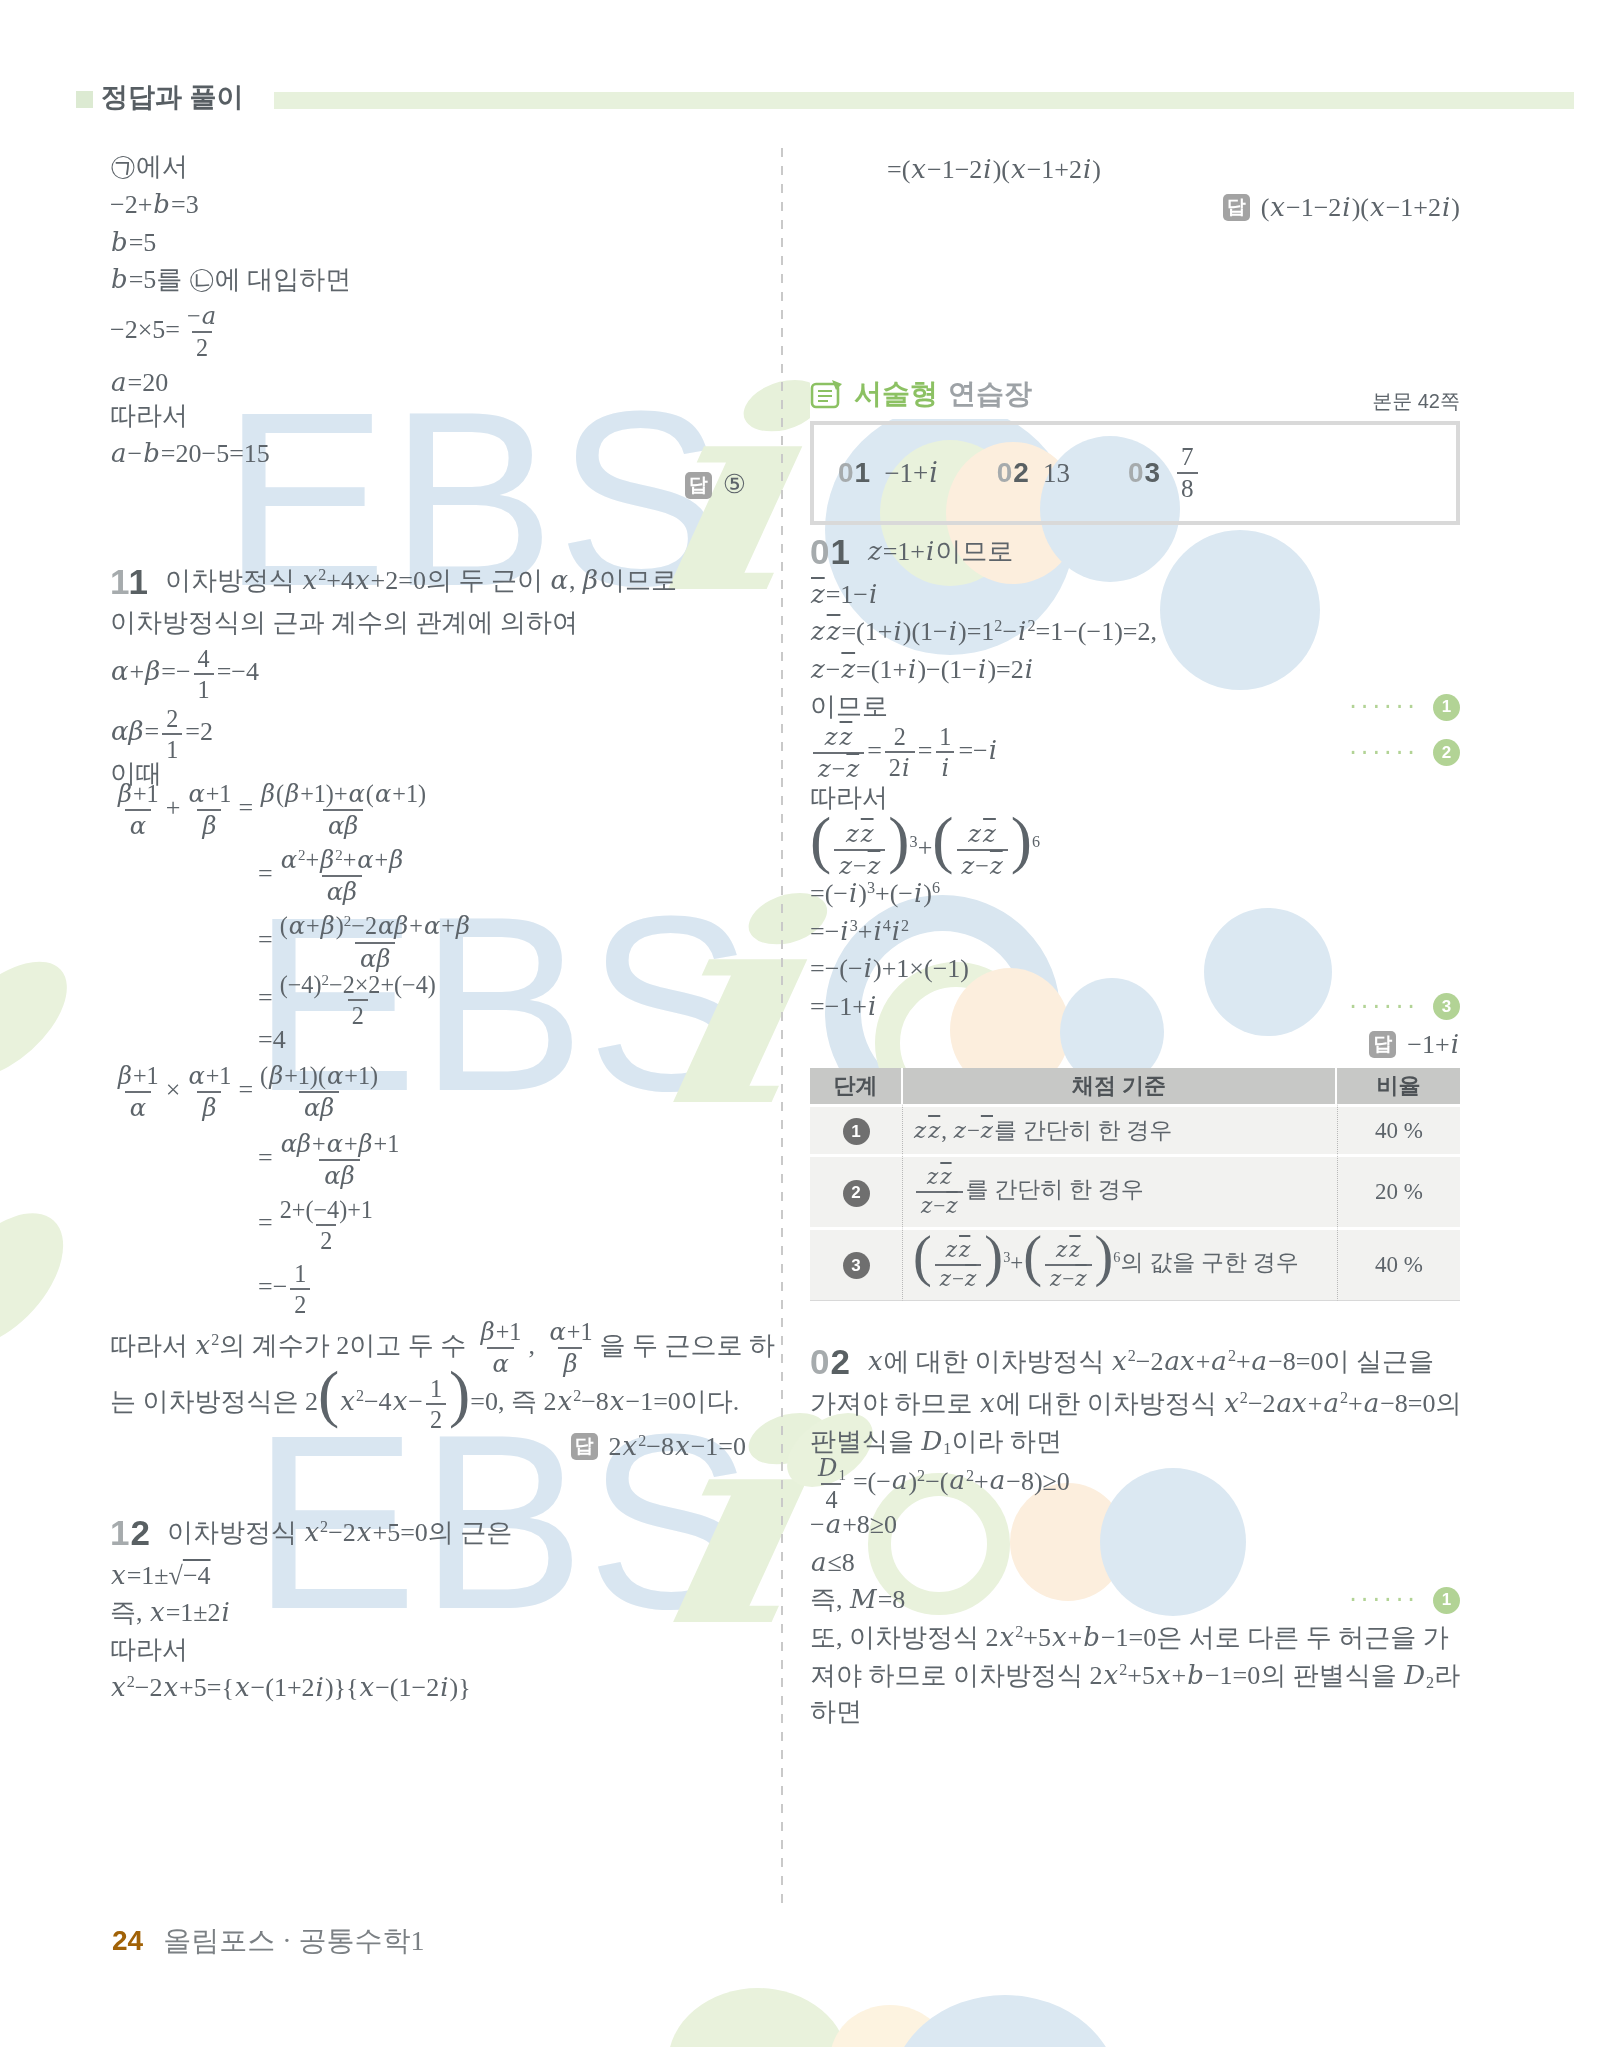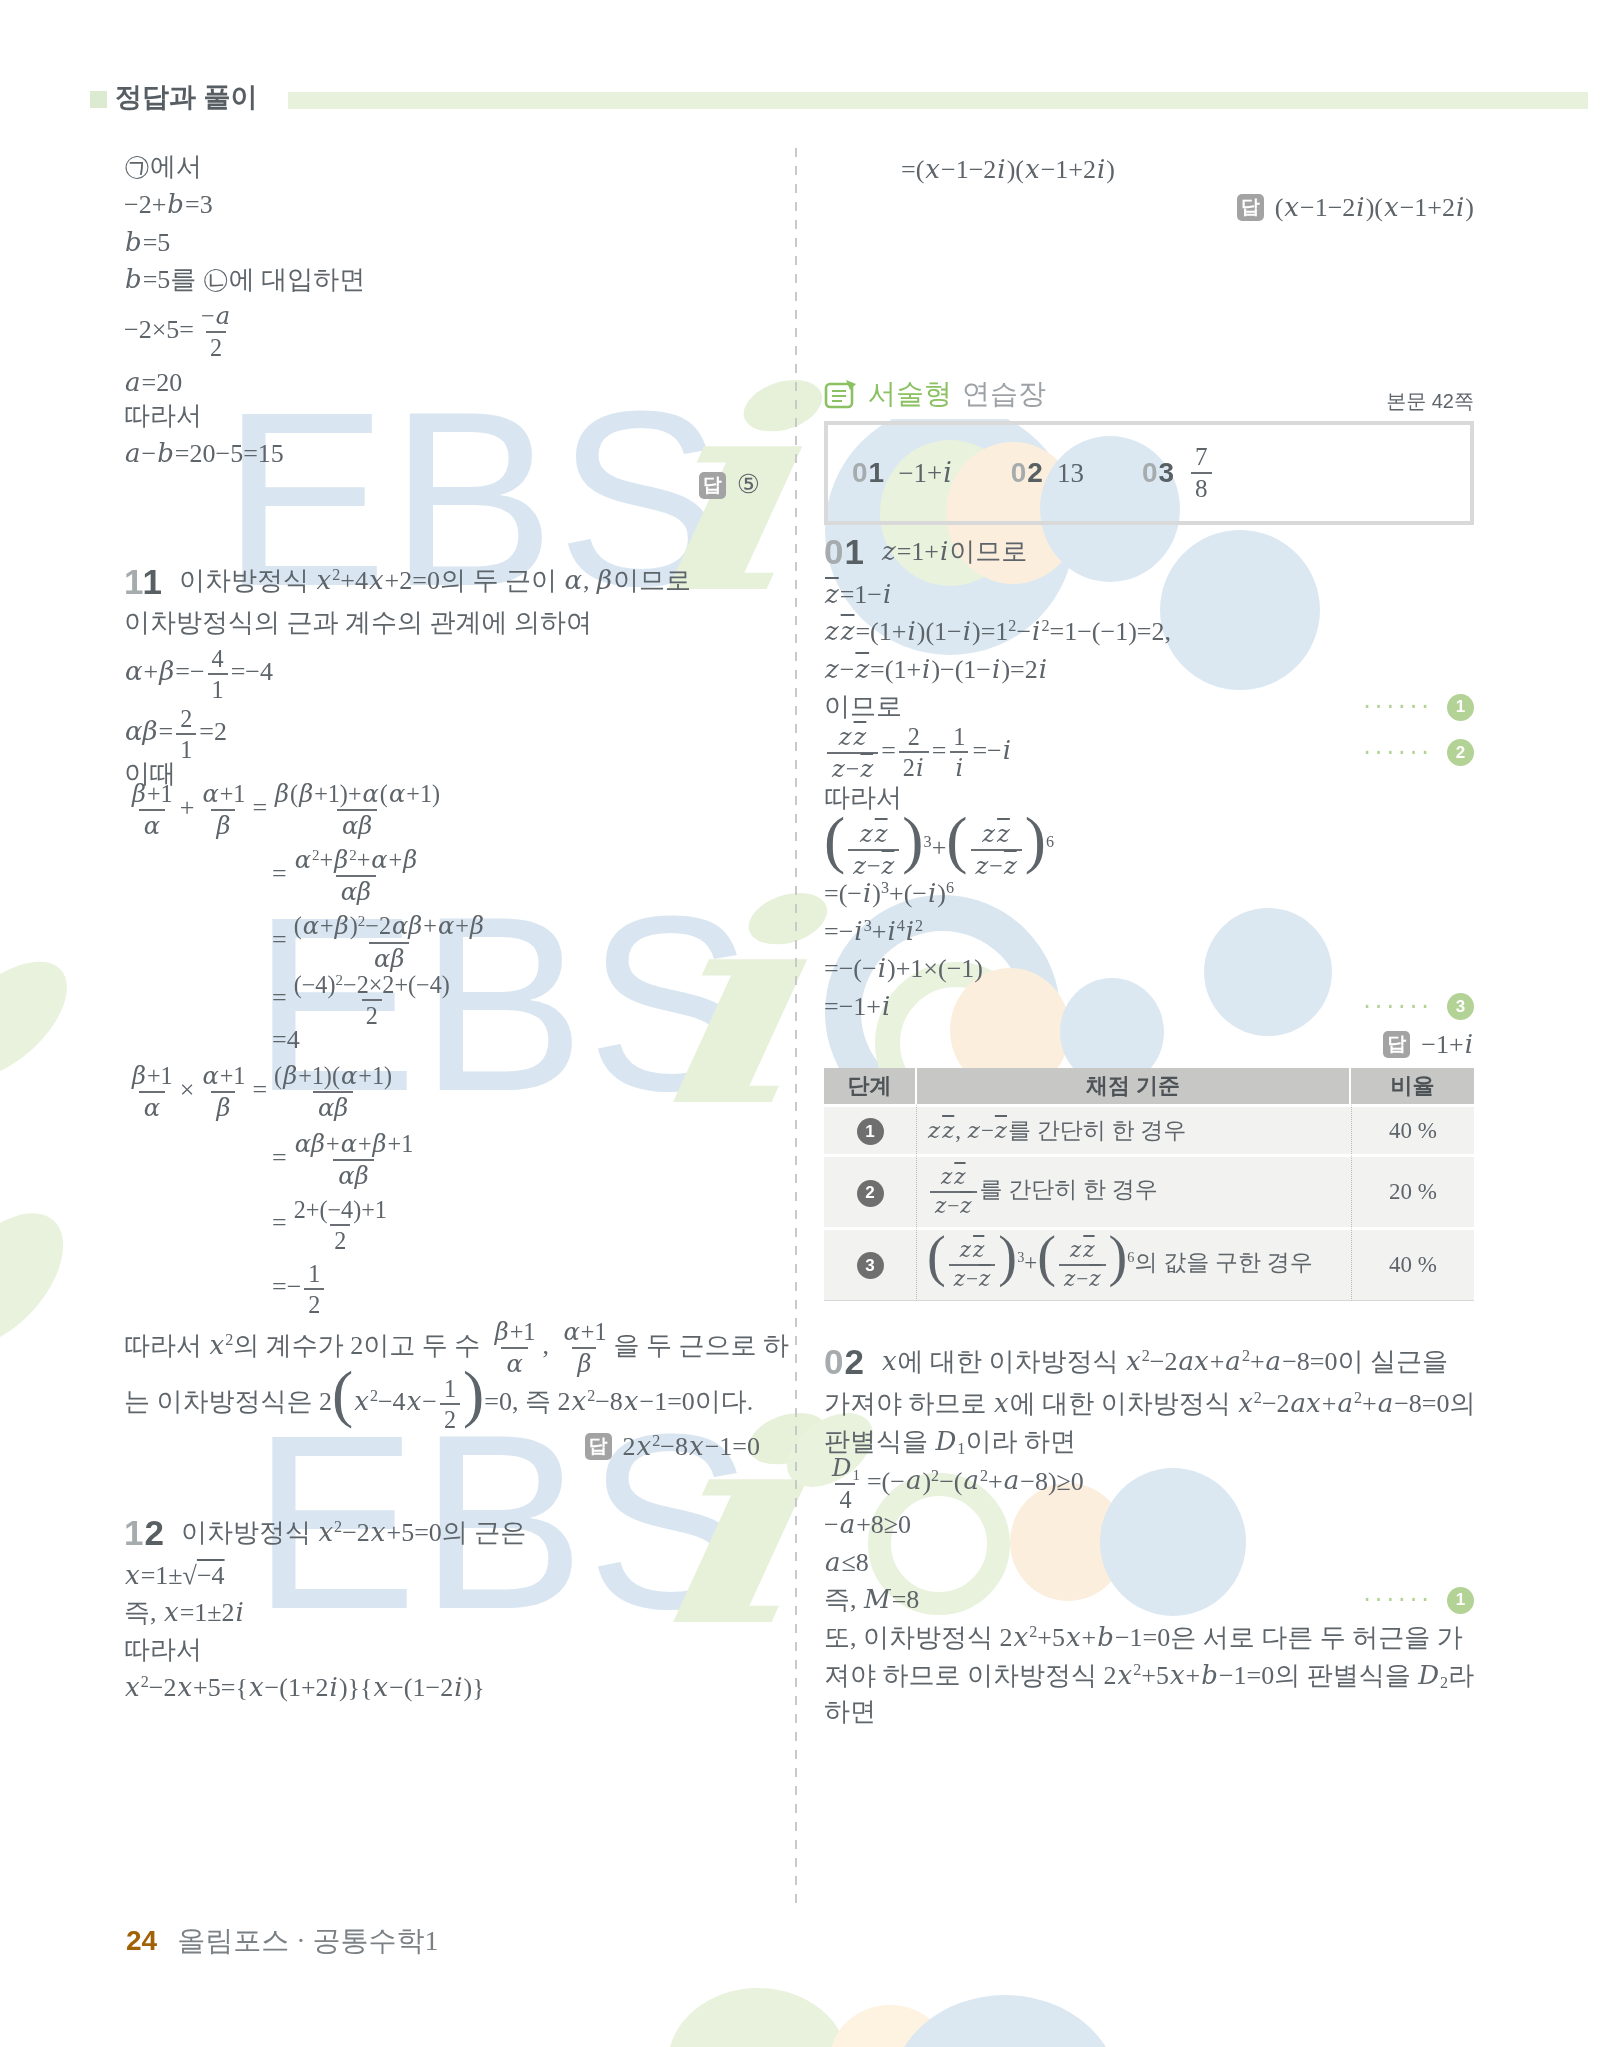--- a/index.html
+++ b/index.html
@@ -11,21 +11,21 @@
   .wm-text{font-family:"Liberation Sans","DejaVu Sans",sans-serif;font-weight:normal;
            font-size:248px;line-height:1;color:#d9e6f1;letter-spacing:2px;}
   .wm-i{font-family:"DejaVu Serif","Liberation Serif",serif;font-style:italic;font-weight:bold;
         font-size:275px;line-height:1;color:#e7f1da;transform:skewX(-10deg) scaleX(1.45);}
   .c{border-radius:50%;}
   .cb{background:#dbe8f2;} .cg{background:#e9f2dc;} .co{background:#fceedd;} .cy{background:#fdf3e0;}
   .rb{border:36px solid #d9e6f0;background:transparent;}
   .rg{border:25px solid #e9f2dc;background:transparent;}
   .rg2{border:23px solid #e9f2dc;background:transparent;}
   
-  .content{position:absolute;inset:0;z-index:1;margin-left:14px;}
+  .content{position:absolute;inset:0;z-index:1;}
   .hdr-sq{position:absolute;left:76px;top:91px;width:17px;height:17px;background:#dcead2;}
   .hdr-title{position:absolute;left:101px;top:79px;font-family:"Liberation Sans","DejaVu Sans",sans-serif;
              font-weight:bold;font-size:27px;color:#575e63;}
   .hdr-bar{position:absolute;left:274px;top:92px;width:1300px;height:17px;background:#e7f1dc;}
   .divider{position:absolute;left:781px;top:148px;width:2px;height:1762px;
            background:repeating-linear-gradient(#c9c9c9 0 9px,transparent 9px 18px);}
   .col{position:absolute;top:146px;}
   .col-left{left:110px;width:636px;}
   .col-right{left:810px;width:650px;}
   
@@ -59,21 +59,21 @@
      margin:0 3px;font-size:0.93em;line-height:1.12;}
   .f b{font-weight:normal;padding:0 4px 1px;}
   .f u{text-decoration:none;border-top:2px solid #6b7076;padding:1px 4px 0;}
   q{quotes:none;font-size:2.45em;font-weight:400;line-height:0;vertical-align:-0.08em;}
   q::before,q::after{content:none;}
   
   .wsec{margin-top:148px;}
   .whead{display:flex;align-items:flex-end;justify-content:space-between;height:48px;}
   .wtl{position:relative;display:inline-flex;align-items:center;gap:10px;background:#fff;padding:4px 12px 6px 0;}
   .wtl::after{content:'';position:absolute;right:-28px;top:0;height:100%;width:44px;background:#fff;transform:skewX(-30deg);}
-  .wt1,.wt2{font-family:"Liberation Sans","DejaVu Sans",sans-serif;font-weight:normal;font-size:28px;position:relative;z-index:2;}
+  .wt1,.wt2{font-family:"Liberation Sans","DejaVu Sans",sans-serif;font-weight:bold;font-size:28px;position:relative;z-index:2;}
   .wt1{color:#8cc163;} .wt2{color:#9da2a6;}
   .wicon{position:relative;z-index:2;flex:none;}
   .wref{font-family:"Liberation Sans","DejaVu Sans",sans-serif;font-size:20px;color:#5d646a;padding-bottom:4px;}
   .wbox{margin-top:2px;border:4px solid #d9d9d9;height:96px;display:flex;align-items:center;
         padding-left:24px;gap:58px;background:transparent;}
   .wans{display:inline-flex;align-items:center;gap:13px;font-size:27px;}
   .ano{font-family:"Liberation Sans","DejaVu Sans",sans-serif;font-weight:bold;font-size:28px;letter-spacing:1px;color:#596063;}
   
   .rt{width:100%;margin-top:8px;border-collapse:separate;border-spacing:0;}
   .rt th{background:#c7c8c6;color:#4e5357;font-family:"Liberation Sans","DejaVu Sans",sans-serif;

